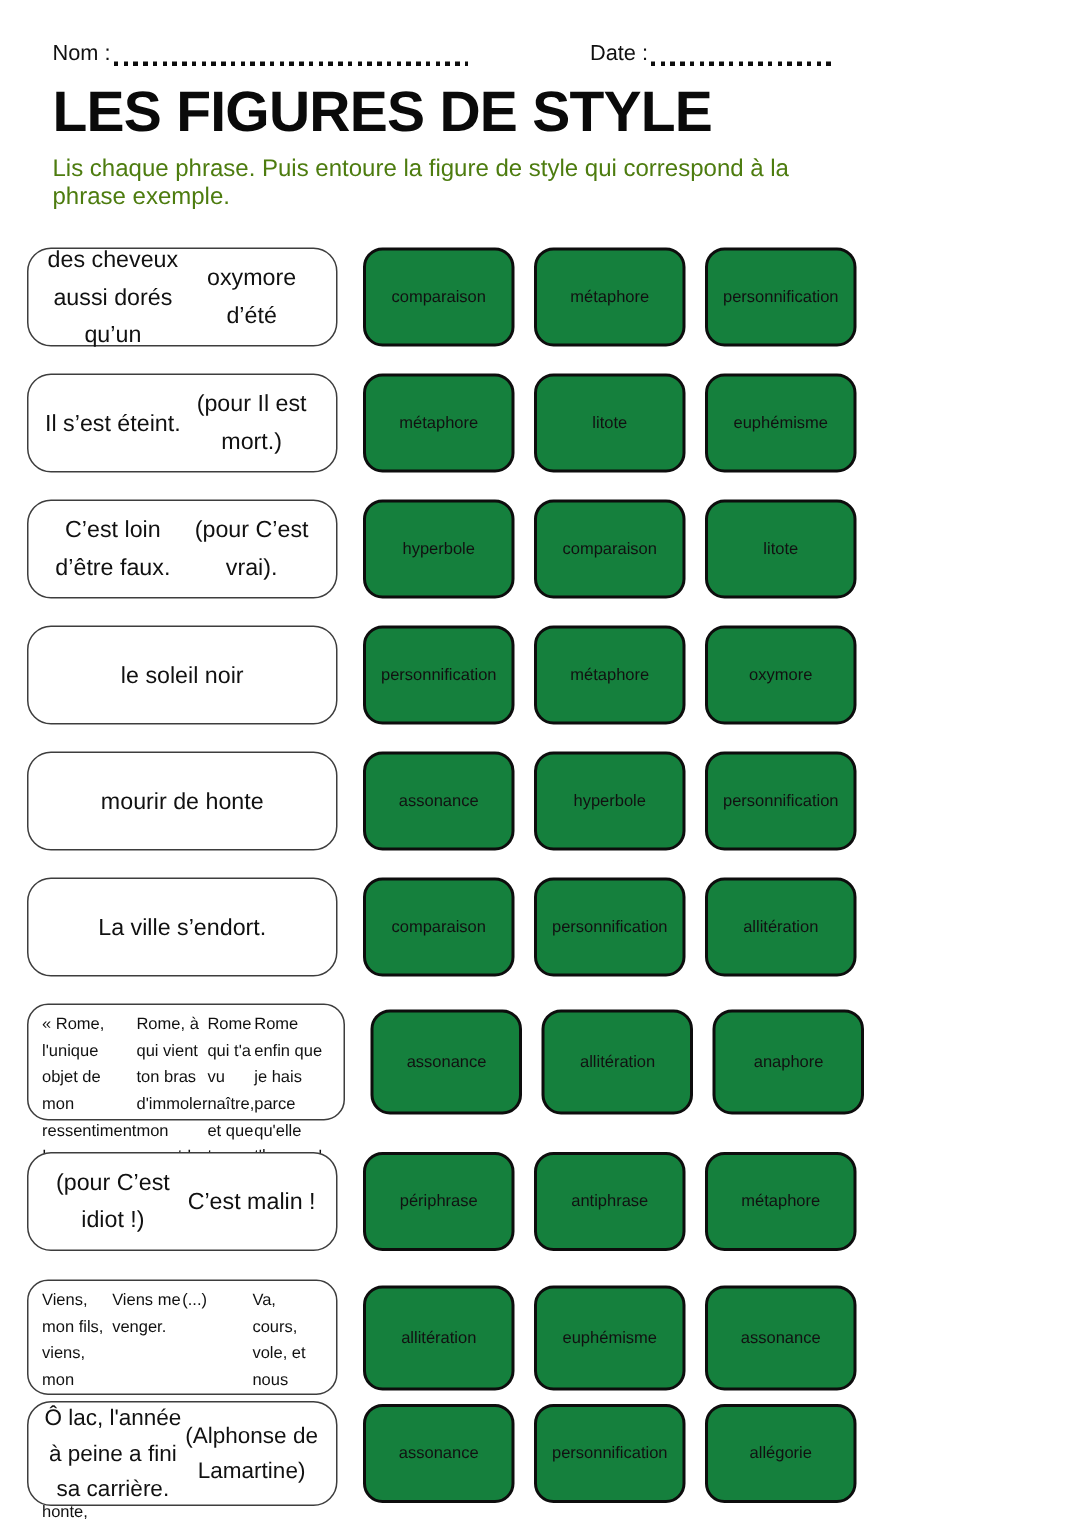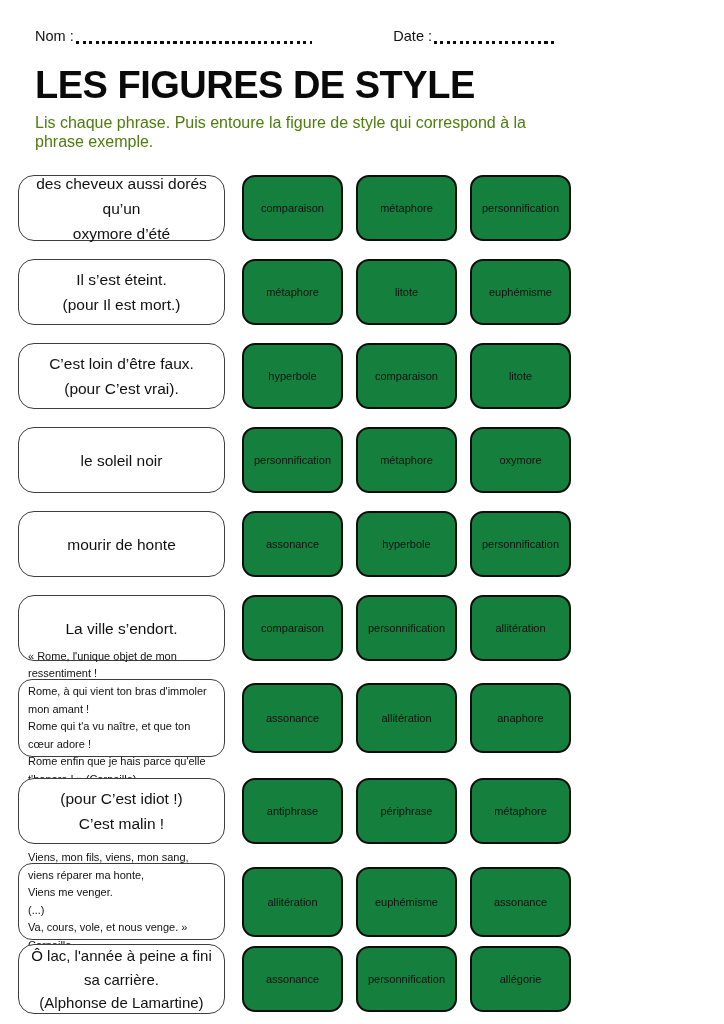--- a/index.html
+++ b/index.html
@@ -27,21 +27,21 @@
   .dotline {
     display: inline-block;
     height: 13px;
     margin-left: 2px;
     background: repeating-linear-gradient(to right, #0d0d0d 0 3px, transparent 3px 6.5px) left bottom / 100% 3.5px no-repeat;
   }
   .dotline.name { width: 236px; }
   .dotline.date { width: 122px; }
 
   h1.title {
-    margin: 22px 0 7px 17px;
+    margin: 12px 0 7px 17px;
     font-size: 38px;
     font-weight: bold;
     letter-spacing: -0.5px;
     color: #0a0a0a;
     line-height: 1.05;
   }
   p.instruction {
     margin: 0 0 24px 17px;
     font-size: 16px;
     color: #4d7c0f;
@@ -56,21 +56,21 @@
   .row:nth-child(9) { height: 77px; margin-bottom: 4px; }
   .row:nth-child(10){ height: 70px; margin-bottom: 0; }
 
   .phrase-box {
     width: 340px;
     height: 100%;
     border: 1.5px solid #3d3d3d;
     border-radius: 16px;
     background: #fff;
     display: flex;
-    flex-direction: column;
+    flex-direction: row;
     justify-content: center;
     align-items: center;
     text-align: center;
     padding: 4px 10px;
     font-size: 15.5px;
     line-height: 1.62;
     color: #111;
   }
   .phrase-box.quote {
     align-items: flex-start;
@@ -210,22 +210,22 @@
           <div class="opt">anaphore</div>
         </div>
   </div>
 
   <div class="row">
     <div class="phrase-box">
           <span class="line">(pour C’est idiot !)</span>
           <span class="line">C’est malin !</span>
         </div>
     <div class="options">
+          <div class="opt">périphrase</div>
           <div class="opt">antiphrase</div>
-          <div class="opt">périphrase</div>
           <div class="opt">métaphore</div>
         </div>
   </div>
 
   <div class="row">
     <div class="phrase-box quote">
           <span class="line">Viens, mon fils, viens, mon sang, viens réparer ma honte,</span>
           <span class="line">Viens me venger.</span>
           <span class="line">(...)</span>
           <span class="line">Va, cours, vole, et nous venge. » Corneille</span>

